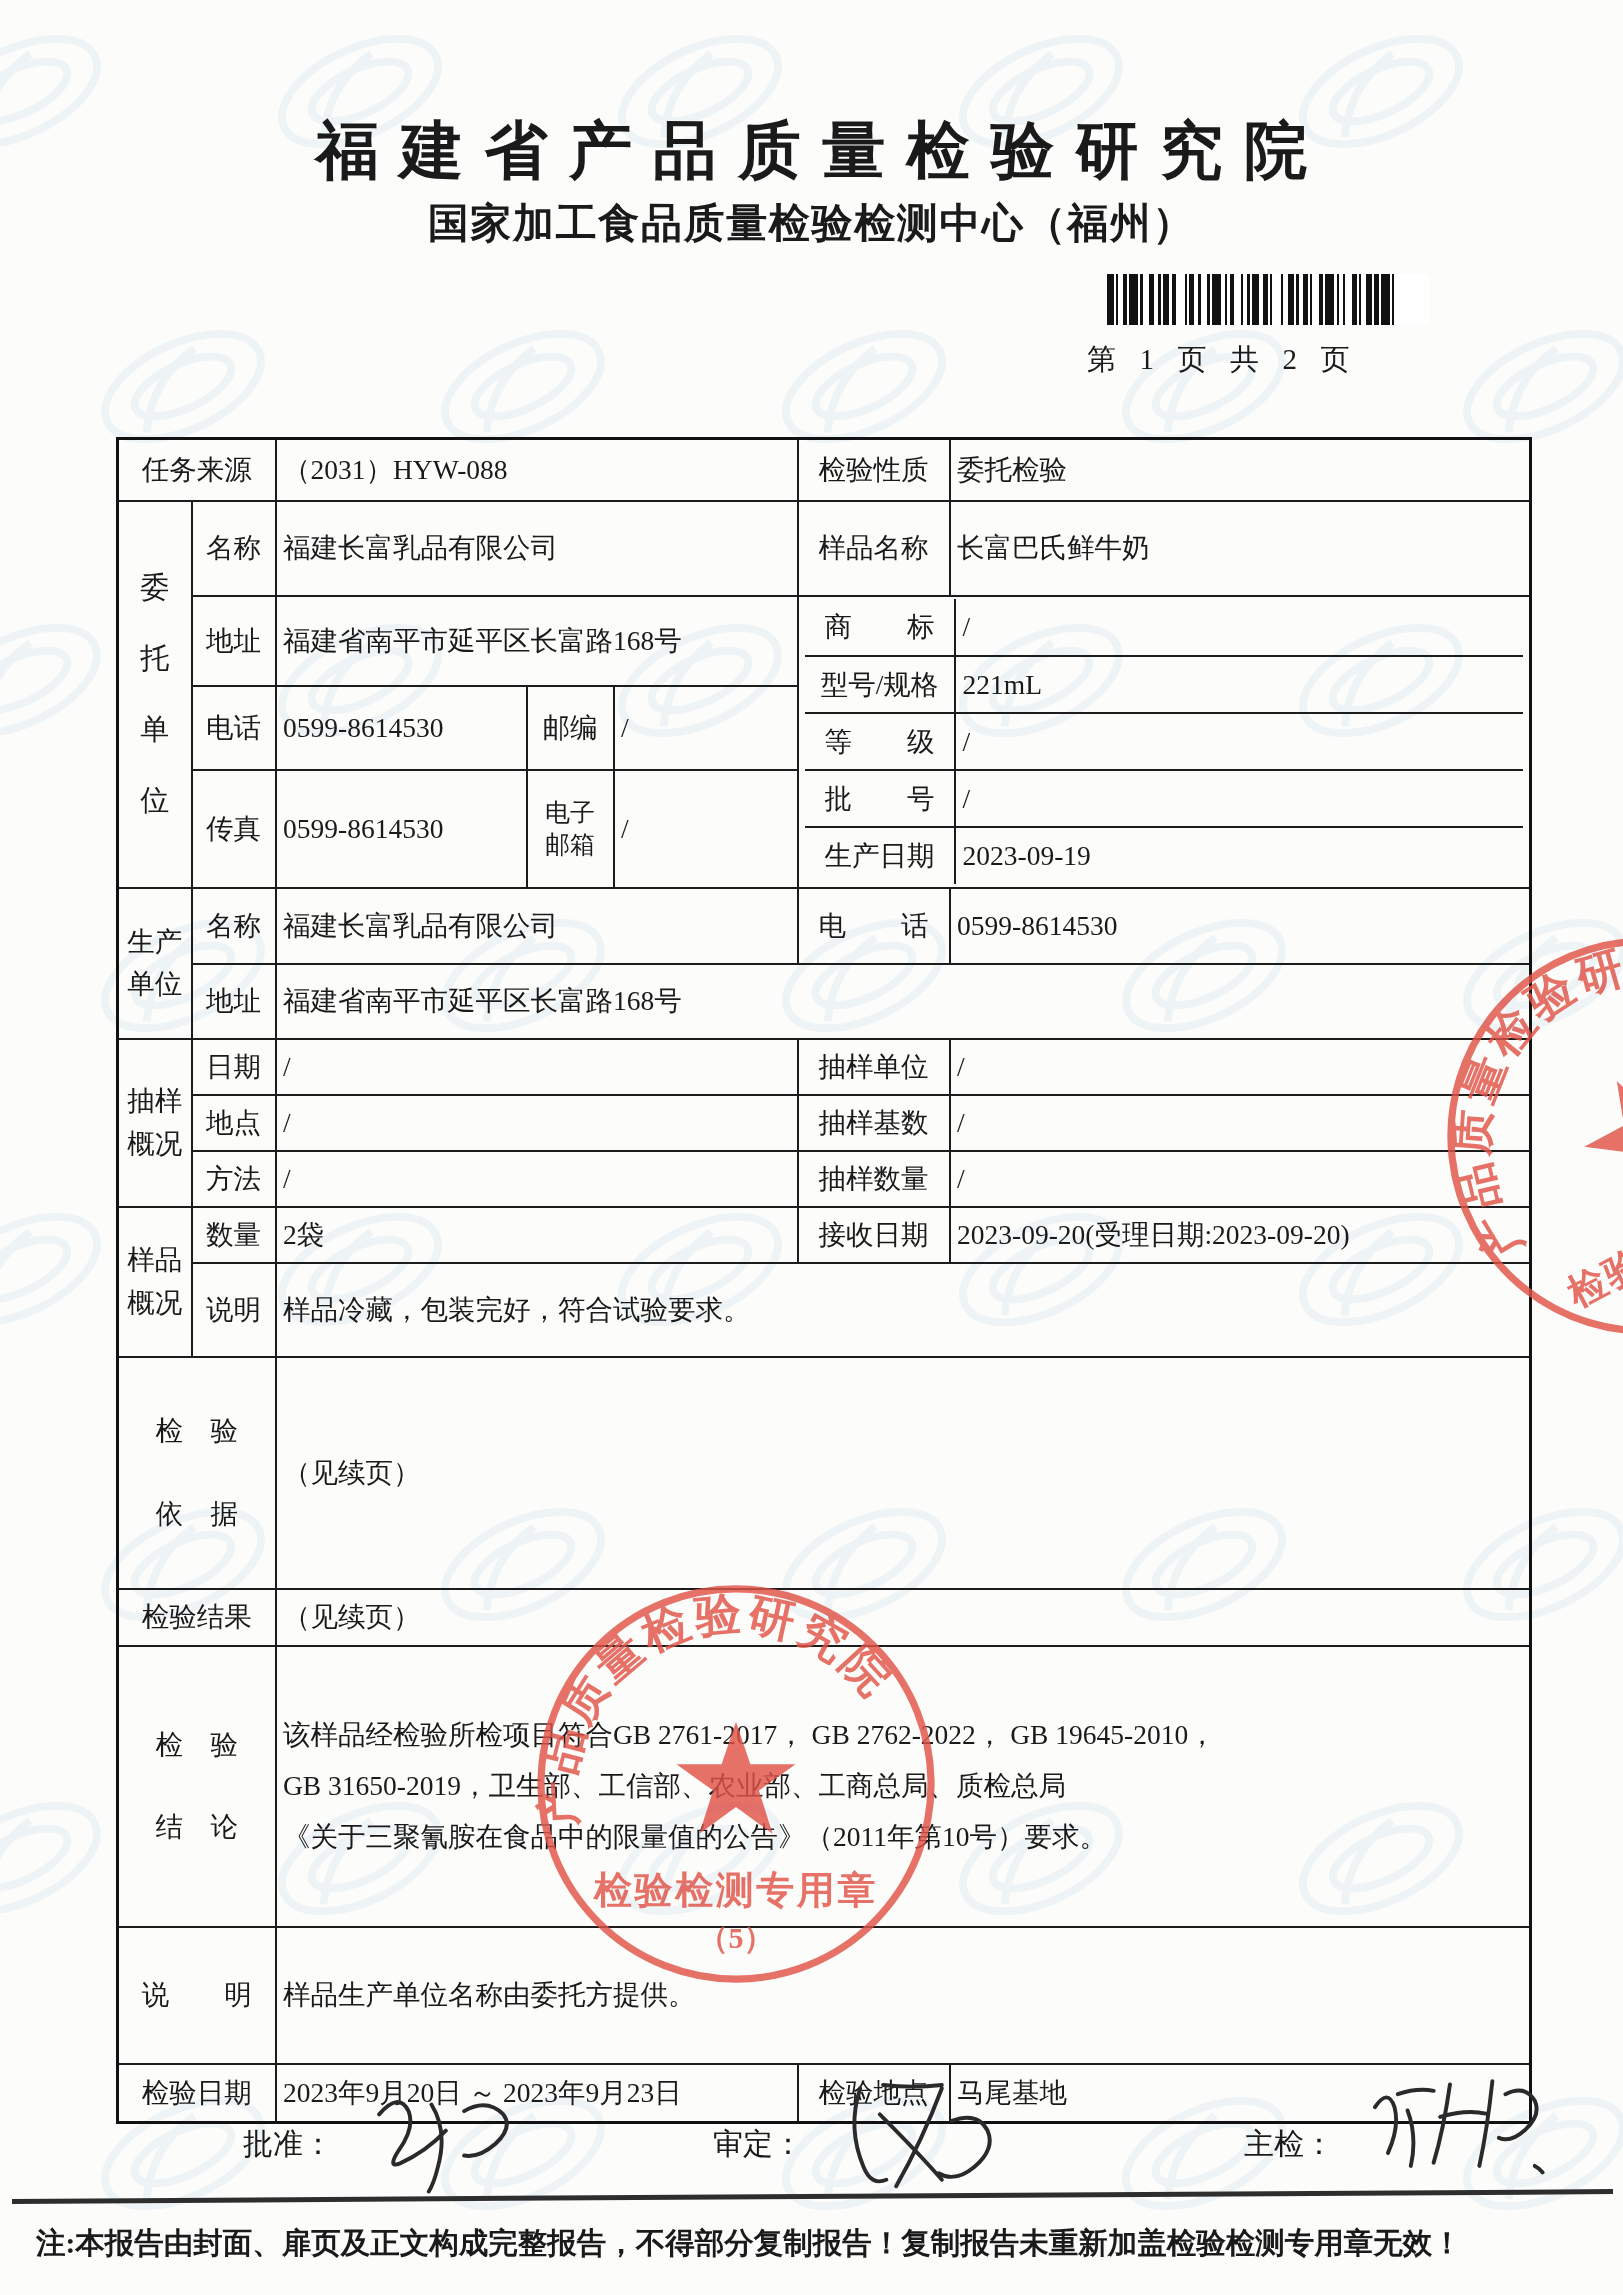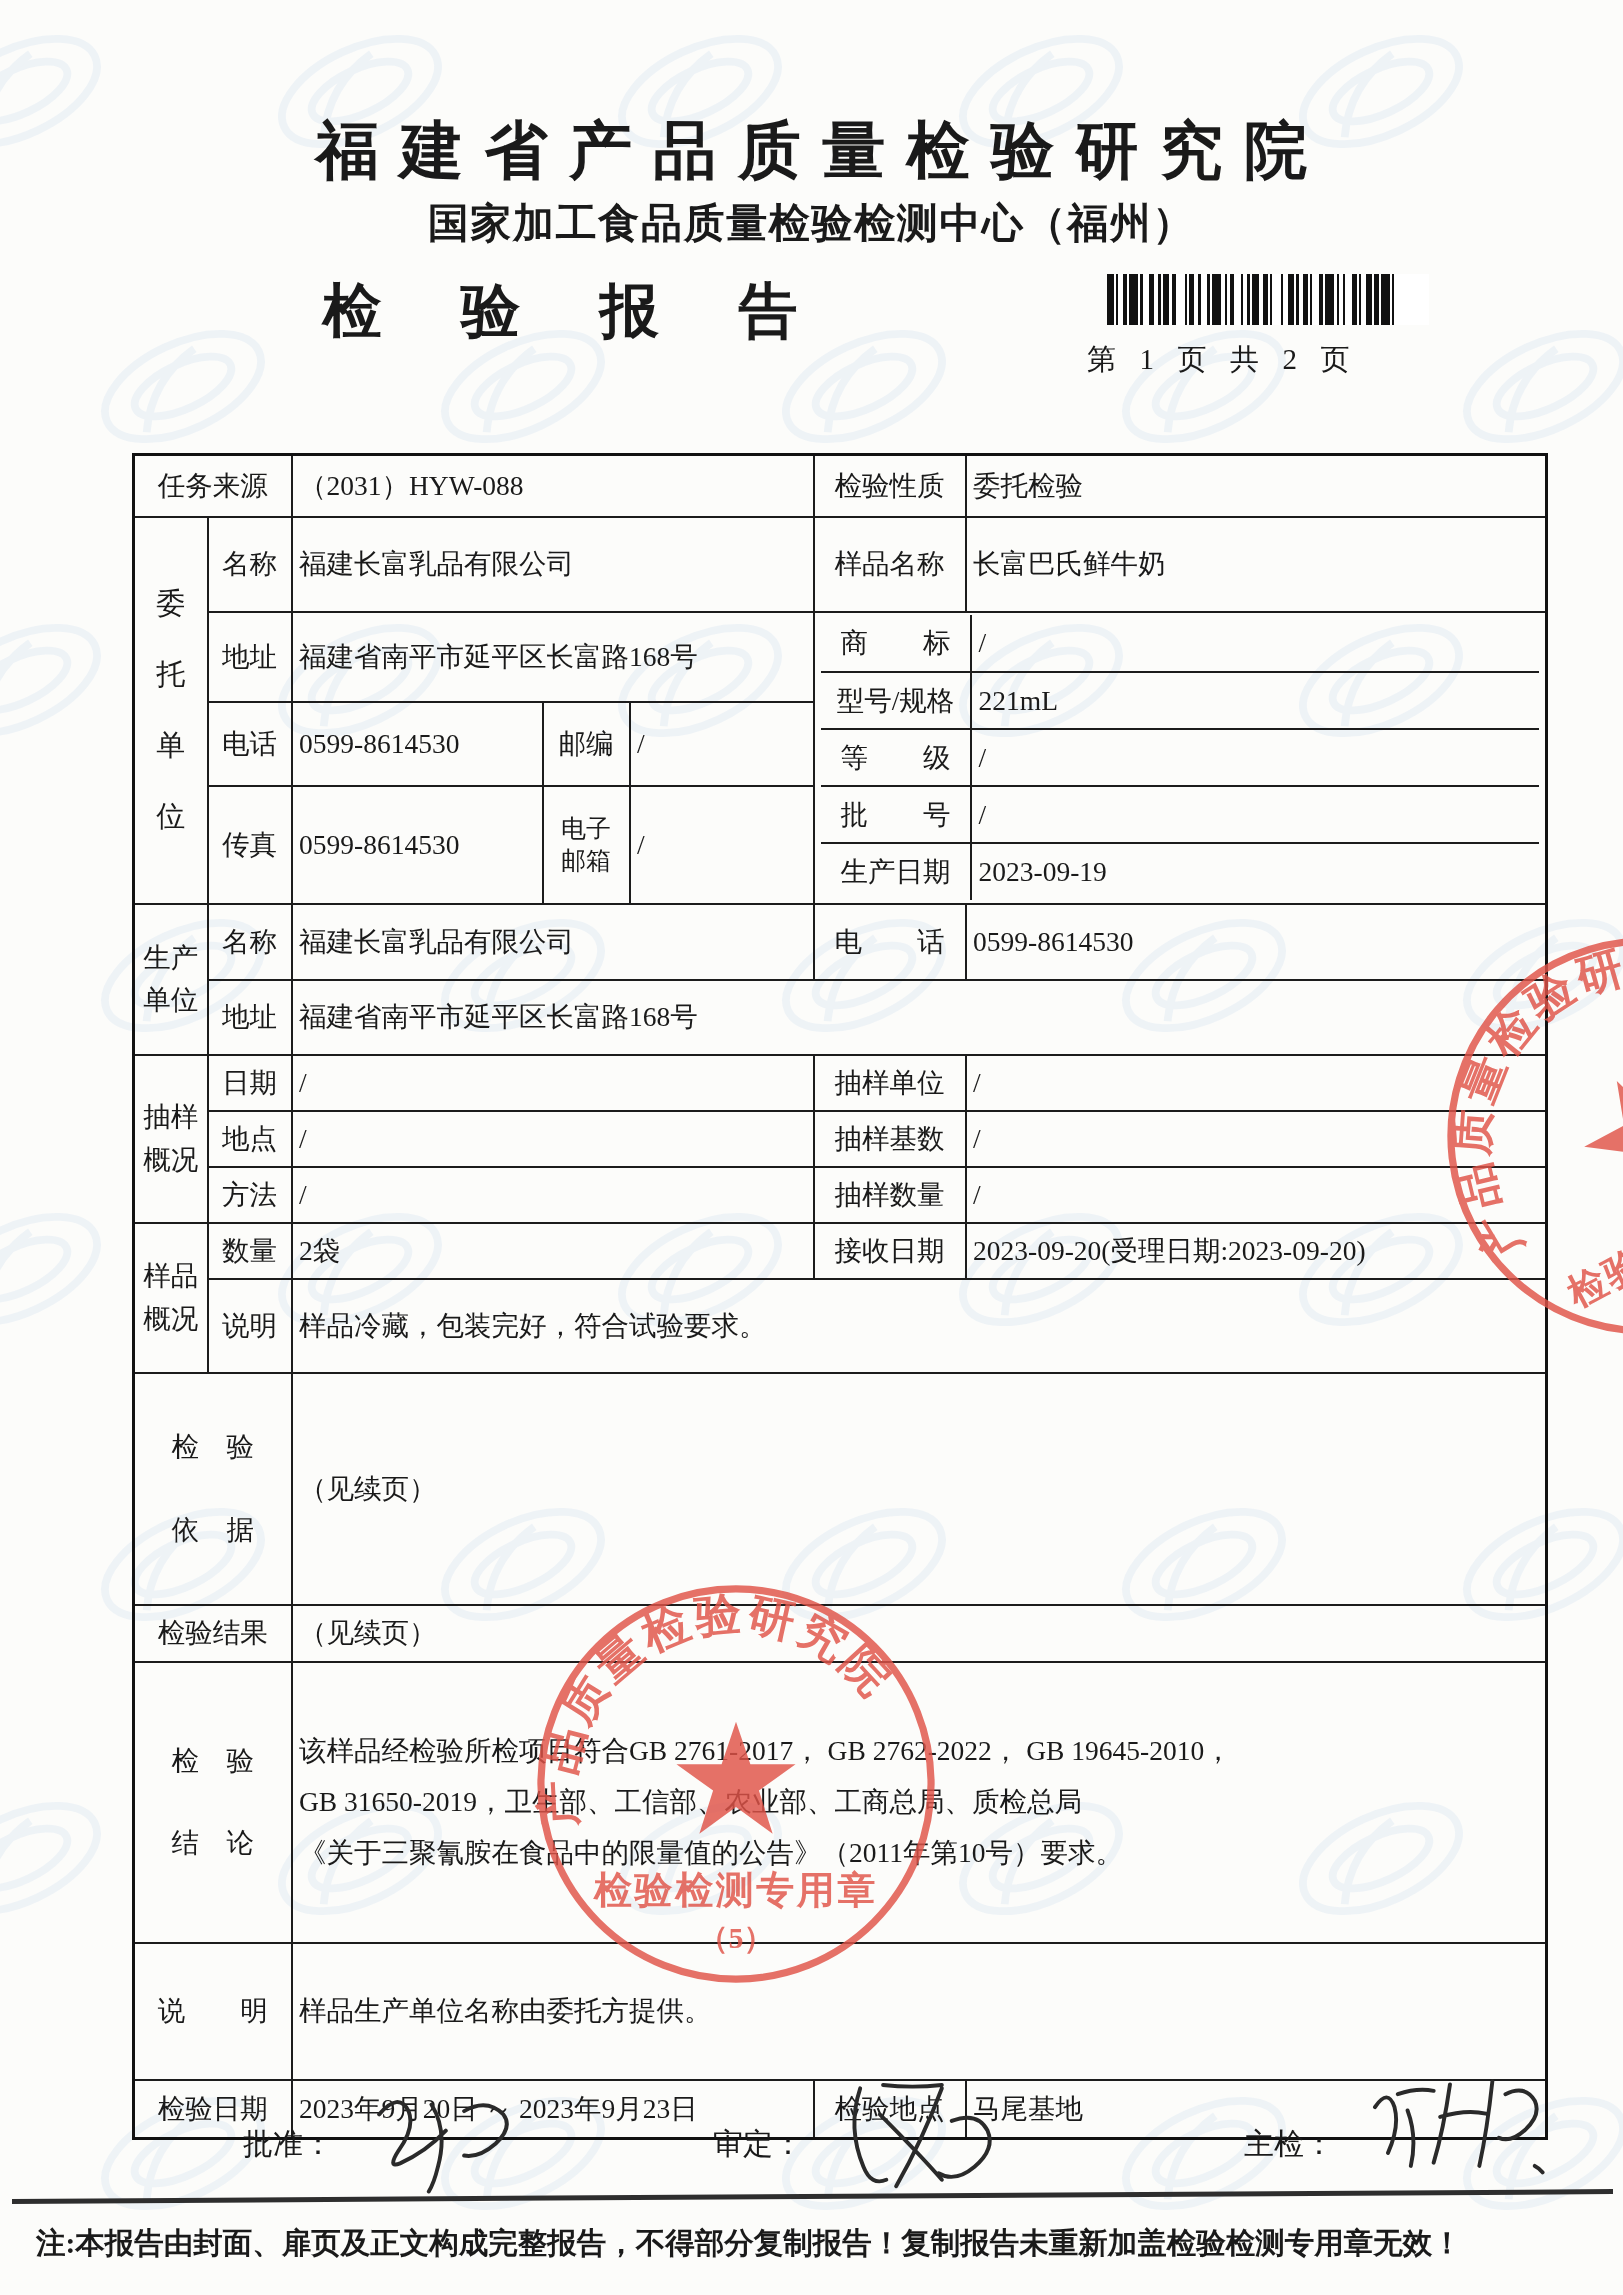--- a/index.html
+++ b/index.html
@@ -30,24 +30,23 @@
   }
   #barcode .bar{height:100%;}
   .page-info{
     position:absolute;top:340px;left:1087px;width:367px;
     font-size:29px;letter-spacing:.28em;white-space:nowrap;
   }
   .report-no-row{position:absolute;top:387px;left:120px;width:1414px;font-size:29.5px;white-space:nowrap;}
   .issue-date{position:absolute;left:949px;top:0;white-space:nowrap;}
   
   table.main{
-    position:absolute;top:437px;left:132px;width:1414px;
+    position:absolute;top:437px;left:116px;width:1414px;
     border-collapse:collapse;table-layout:fixed;
     font-size:27.5px;
-    margin-top:16px;
   }
   table.main td{
     border:2px solid #1c1c1c;padding:2.6px 6.5px;vertical-align:middle;
     overflow:hidden;
   }
   table.main{border:3.3px solid #111;}
   td.lab{text-align:center;padding:2.6px 3.9px;}
   td.val{text-align:left;padding-left:17px;}
   .pre{white-space:pre-line;}
   td.vlabel{text-align:center;white-space:pre-line;line-height:2.45;font-size:29px;}
@@ -363,21 +362,20 @@
           <g fill="none" stroke="#8fb4de" stroke-width="12" transform="rotate(-25 150 100)">
             <ellipse cx="150" cy="100" rx="128" ry="66"></ellipse>
             <ellipse cx="150" cy="100" rx="80" ry="34"></ellipse>
             <path d="M70 140 q40 -70 120 -85"></path>
           </g>
         </svg></span>
     </div>
 
   <div class="org-title">福建省产品质量检验研究院</div>
   <div class="center-title">国家加工食品质量检验检测中心（福州）</div>
-  <div class="report-title">检 验 报 告</div>
   <div id="barcode">
       <span class="bar" style="width: 6.7px; background: rgb(17, 17, 17);"></span>
       <span class="bar" style="width: 2.2px; background: rgb(255, 255, 255);"></span>
       <span class="bar" style="width: 2.2px; background: rgb(17, 17, 17);"></span>
       <span class="bar" style="width: 4.5px; background: rgb(255, 255, 255);"></span>
       <span class="bar" style="width: 4.5px; background: rgb(17, 17, 17);"></span>
       <span class="bar" style="width: 2.2px; background: rgb(255, 255, 255);"></span>
       <span class="bar" style="width: 9px; background: rgb(17, 17, 17);"></span>
       <span class="bar" style="width: 2.2px; background: rgb(255, 255, 255);"></span>
       <span class="bar" style="width: 2.2px; background: rgb(17, 17, 17);"></span>

